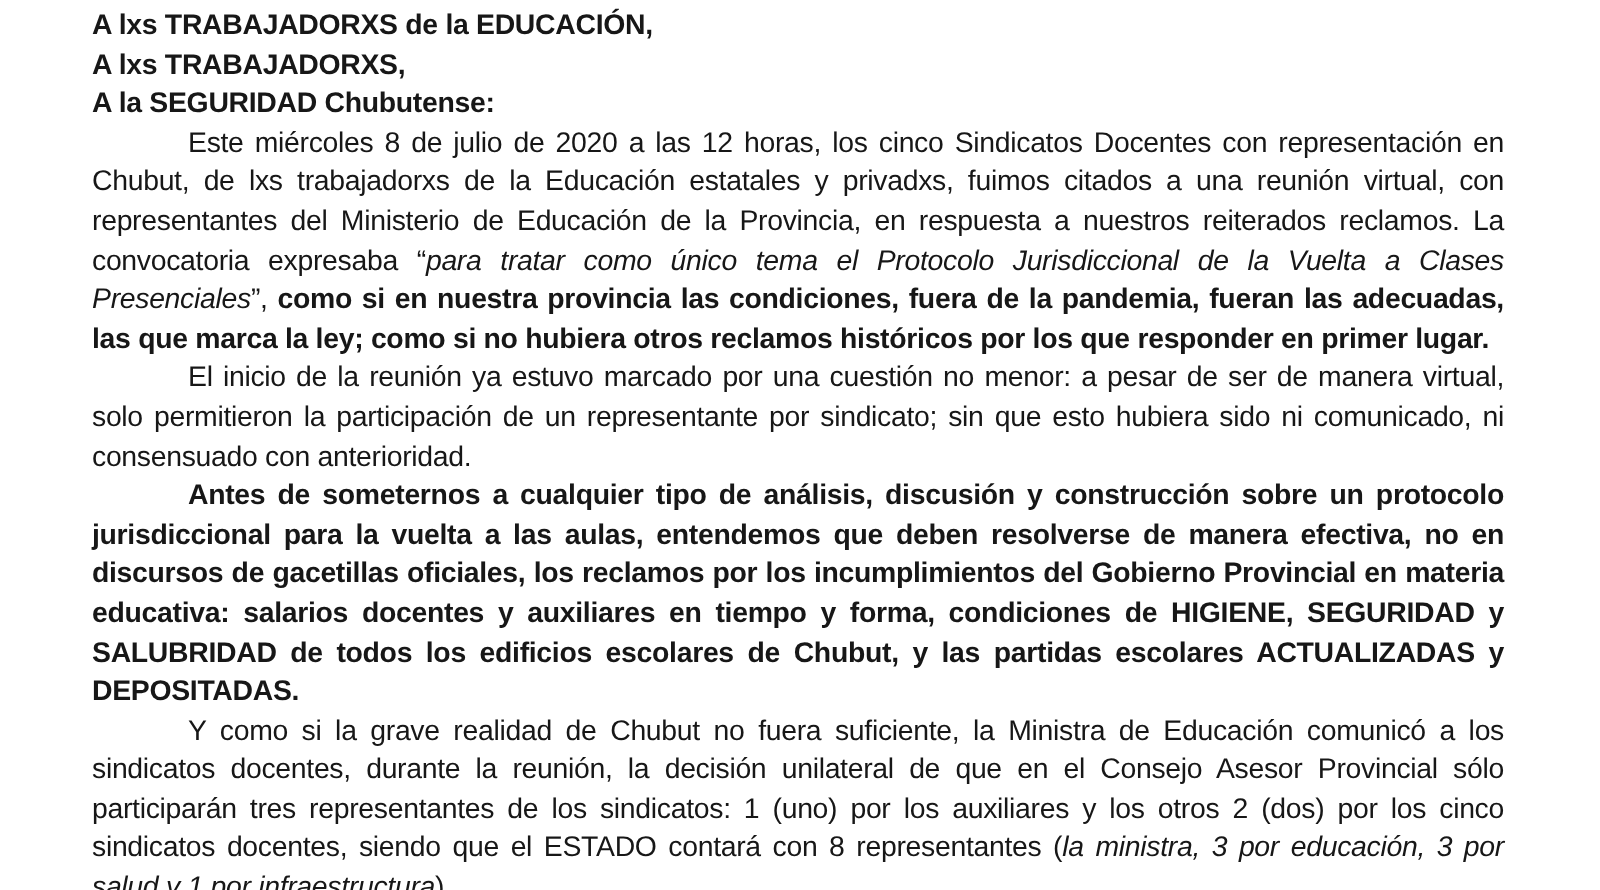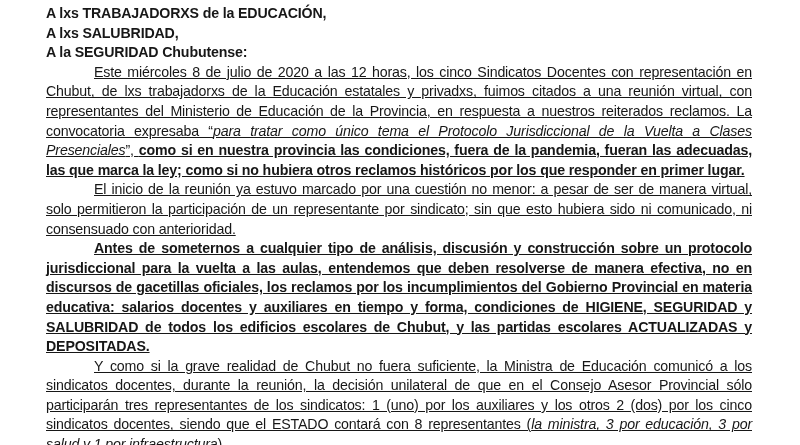--- a/index.html
+++ b/index.html
@@ -24,33 +24,32 @@
     letter-spacing: -0.15px;
   }
   .addressees div {
     font-weight: bold;
     text-align: left;
   }
   p.para {
     margin: 0;
     text-align: justify;
     text-indent: 48px;
-    text-decoration: underline;
   }
   .b { font-weight: bold; }
   .i { font-style: italic; }
 </style>
 </head>
 <body>
 
 <div class="page">
 
   <div class="addressees">
     <div>A lxs TRABAJADORXS de la EDUCACIÓN,</div>
-    <div>A lxs SALUBRIDAD,</div>
+    <div>A lxs TRABAJADORXS,</div>
     <div>A la SEGURIDAD Chubutense:</div>
   </div>
 
   <p class="para"><span>Este miércoles 8 de julio de 2020 a las 12 horas, los cinco Sindicatos Docentes con representación en Chubut, de lxs trabajadorxs  de la Educación estatales y privadxs, fuimos citados a una reunión virtual, con representantes del Ministerio de Educación de la Provincia, en respuesta a nuestros reiterados reclamos. La convocatoria expresaba “</span><span class="i">para tratar como único tema el Protocolo Jurisdiccional de la Vuelta a Clases Presenciales</span><span>”, </span><span class="b">como si en nuestra provincia las condiciones, fuera de la pandemia, fueran las adecuadas, las que marca la ley; como si no hubiera otros reclamos históricos por los que responder en primer lugar.</span></p>
 
   <p class="para"><span>El inicio de la reunión ya estuvo marcado por una cuestión no menor: a pesar de ser de manera virtual, solo permitieron la participación de un representante por sindicato; sin que esto hubiera sido ni comunicado, ni consensuado con anterioridad.</span></p>
 
   <p class="para b"><span>Antes de someternos a cualquier tipo de análisis, discusión y construcción sobre un protocolo jurisdiccional para la vuelta a las aulas, entendemos que deben resolverse de manera efectiva, no en discursos de gacetillas oficiales, los reclamos por los incumplimientos del Gobierno Provincial en materia educativa: salarios docentes y auxiliares en tiempo y forma, condiciones de HIGIENE, SEGURIDAD y SALUBRIDAD de todos los edificios escolares de Chubut, y las partidas escolares ACTUALIZADAS y DEPOSITADAS.</span></p>
 
   <p class="para"><span>Y como si la grave realidad de Chubut no fuera suficiente, la Ministra de Educación comunicó a los sindicatos docentes, durante la reunión, la decisión unilateral de que en el Consejo Asesor Provincial sólo participarán tres representantes de los sindicatos: 1 (uno) por los auxiliares y los otros 2 (dos) por los cinco sindicatos docentes, siendo que el ESTADO contará con 8 representantes (</span><span class="i">la ministra, 3 por educación, 3 por salud y 1 por infraestructura</span><span>).</span></p>

